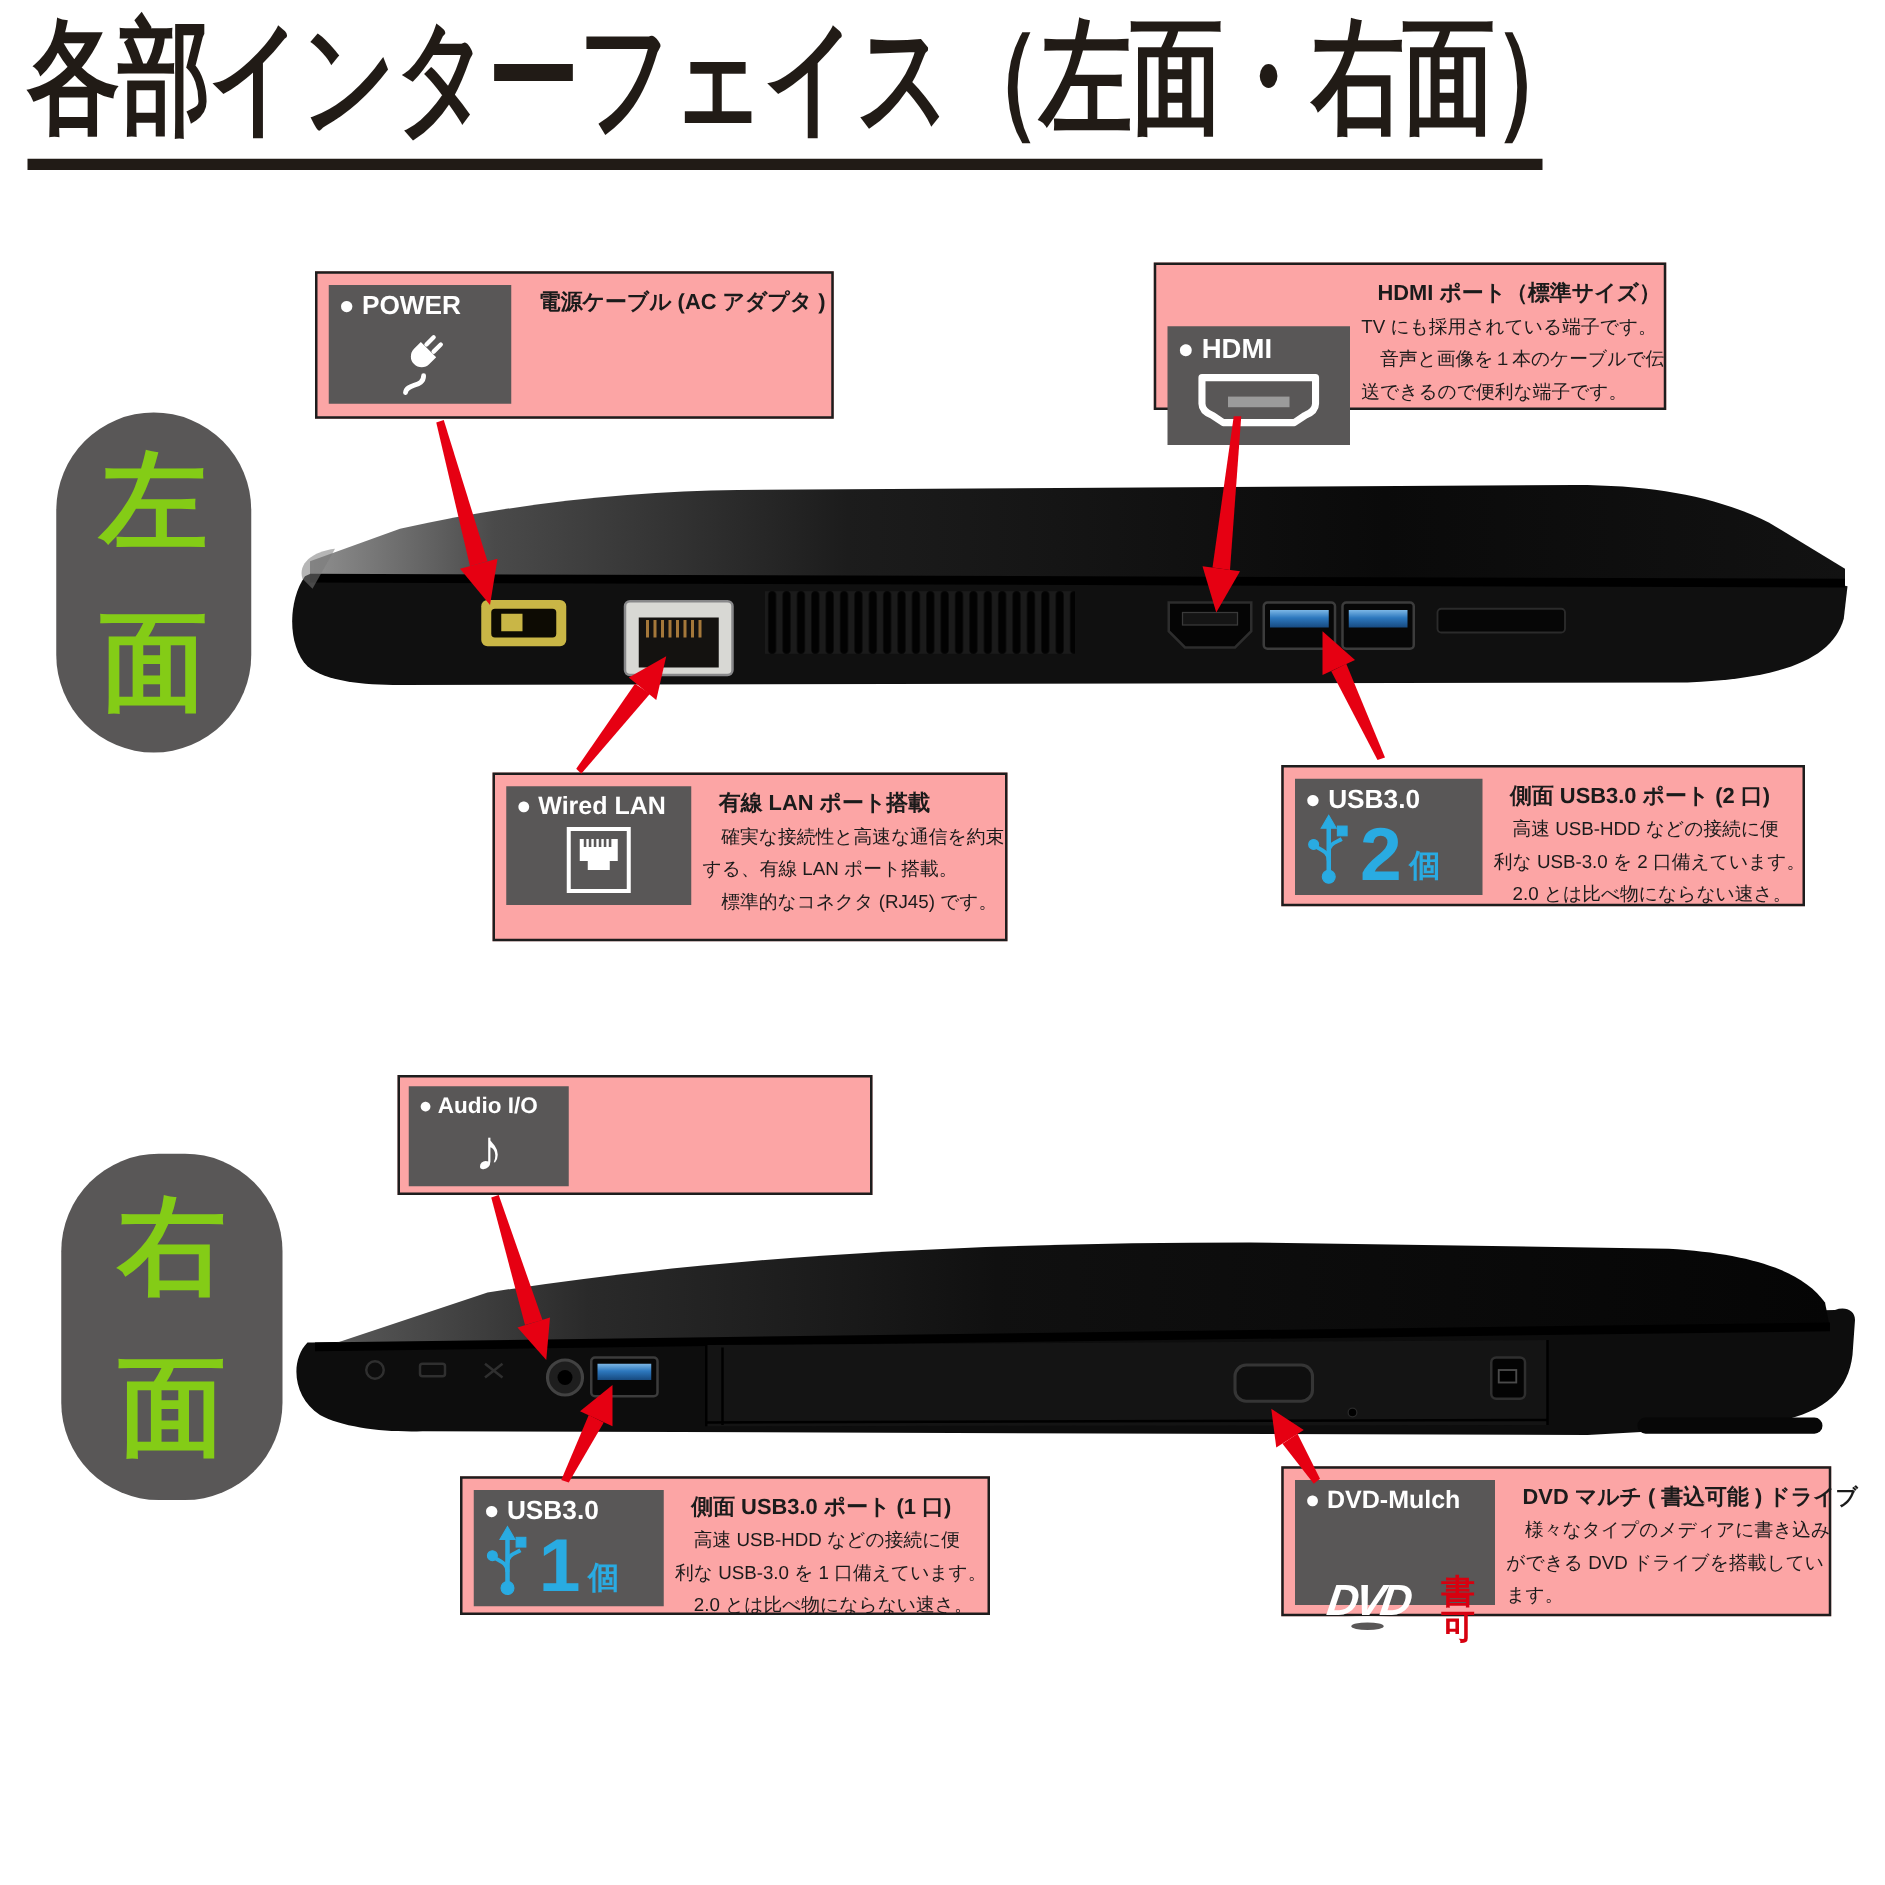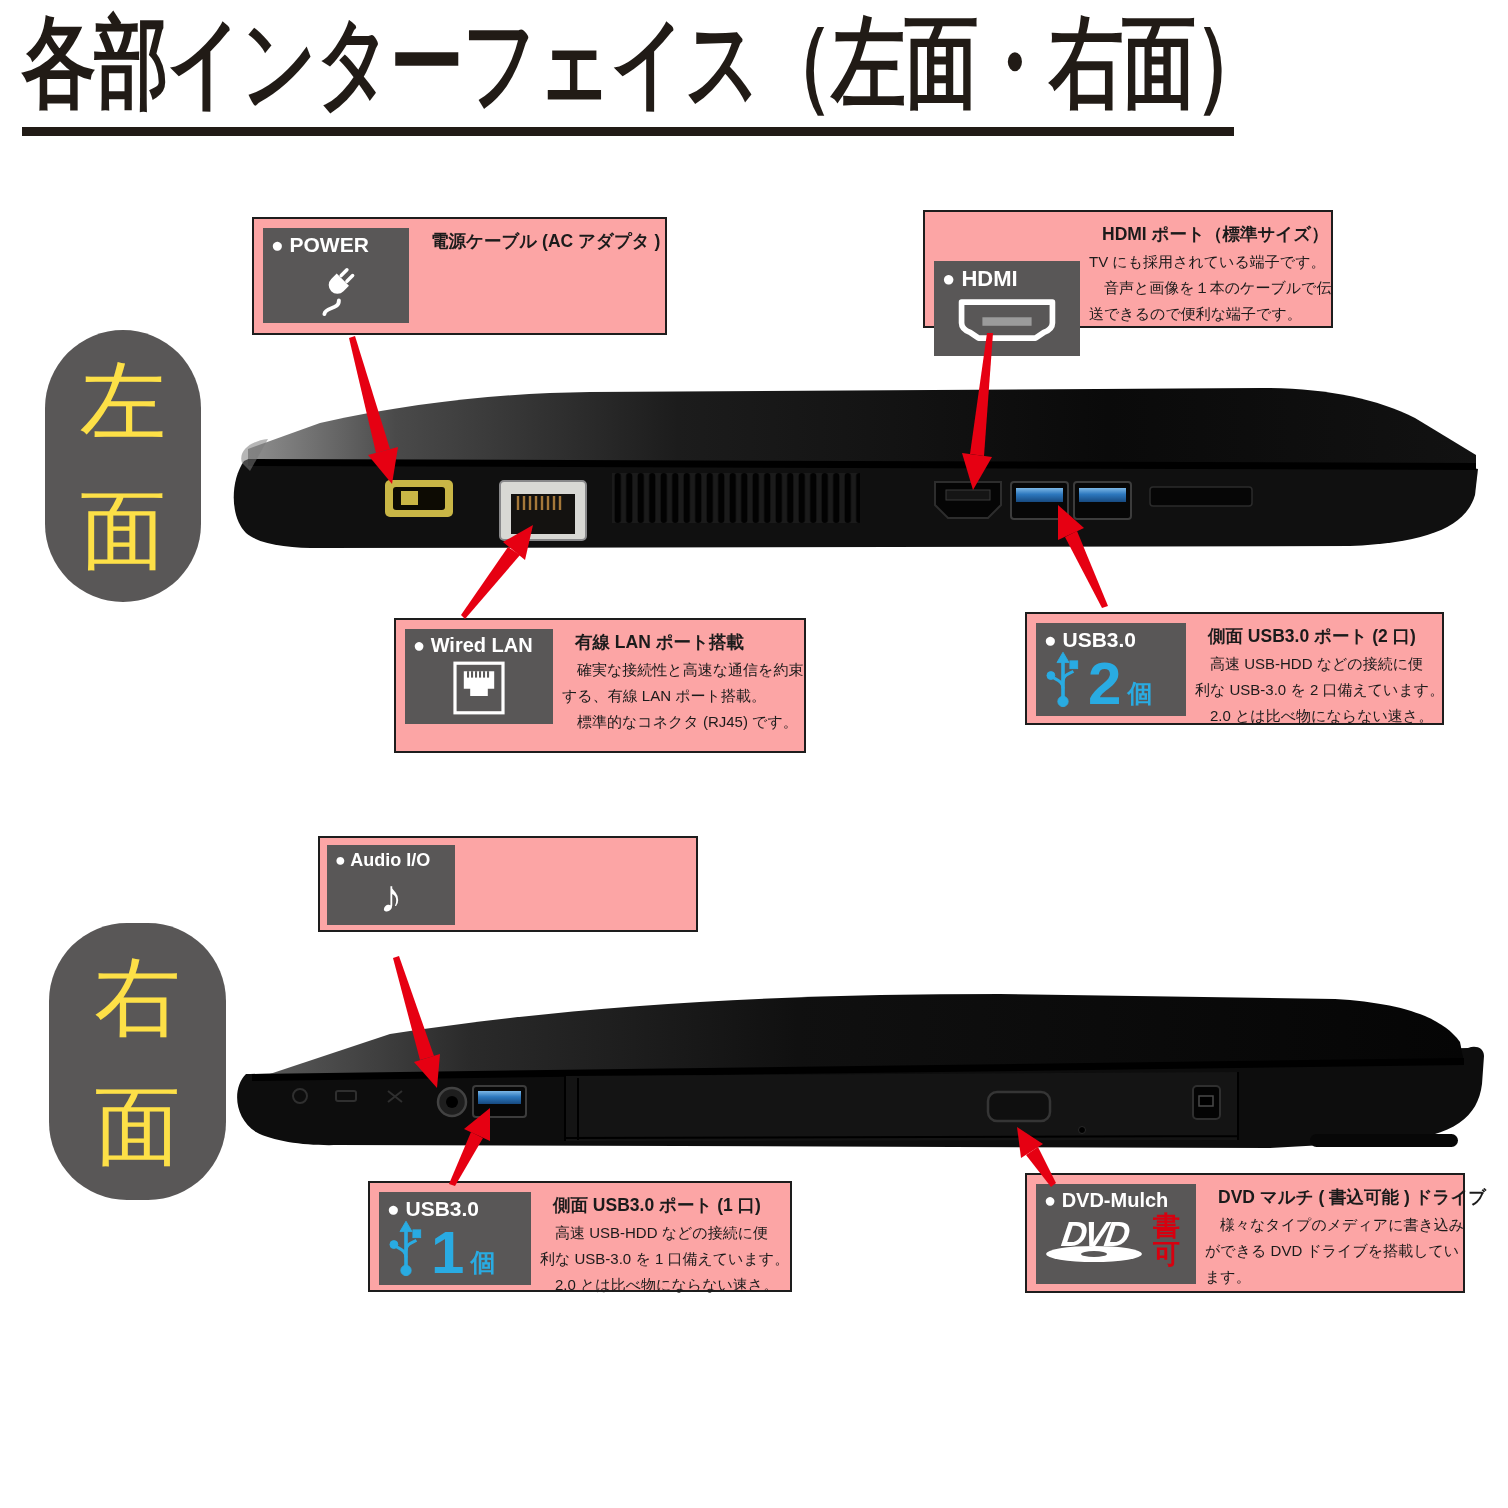--- a/index.html
+++ b/index.html
@@ -8,21 +8,21 @@
 
   
   .page-title{position:absolute;left:22px;top:10px;font-size:100px;font-weight:bold;
               color:#211b16;white-space:nowrap;letter-spacing:-2px;
               transform:scaleX(0.74);transform-origin:0 0;line-height:1.05;}
   .title-underline{position:absolute;left:22px;top:127px;width:1212px;height:9px;background:#211b16;}
 
   
   .capsule{position:absolute;background:#595757;border-radius:78px;display:flex;
            align-items:center;justify-content:center;}
-  .capsule .vert{font-size:86px;font-weight:normal;color:#fde047;width:86px;line-height:1.5;
+  .capsule .vert{font-size:86px;font-weight:bold;color:#84cc16;width:86px;line-height:1.5;
                  text-align:center;word-break:break-all;}
   .capsule-left{left:45px;top:330px;width:156px;height:272px;}
   .capsule-right{left:49px;top:923px;width:177px;height:277px;}
 
   
   .callout{position:absolute;background:#fca5a5;border:2.5px solid #1d1d1d;box-sizing:border-box;
            display:flex;gap:9px;padding:9px;}
   .badge{background:#595757;color:#fff;flex:0 0 auto;display:flex;flex-direction:column;
          padding:5px 8px;box-sizing:border-box;}
   .badge-label{font-weight:bold;white-space:nowrap;font-size:20px;align-self:flex-start;}
@@ -268,21 +268,21 @@
       </div>
     </div>
     <div class="callout-text">
       <div class="callout-heading">側面 USB3.0 ポート (2 口)</div>
       <div class="callout-body">　高速 USB-HDD などの接続に便
 利な USB-3.0 を 2 口備えています。
 　2.0 とは比べ物にならない速さ。</div>
     </div>
   </div>
 
-  <div class="callout small" style="left:318px;top:836px;width:380px;height:96px;padding:7px;">
+  <div class="callout small" style="left:318px;top:860px;width:380px;height:96px;padding:7px;">
     <div class="badge" style="width:128px;height:80px;">
       <div class="badge-label" style="font-size:18px;">● Audio I/O</div>
       <div class="badge-icon-wrap">
         <span class="note-glyph">♪</span>
       </div>
     </div>
   </div>
 
   <div class="callout" style="left:368px;top:1181px;width:424px;height:111px;">
     <div class="badge" style="width:152px;height:93px;">
@@ -305,21 +305,21 @@
     </div>
     <div class="callout-text">
       <div class="callout-heading">側面 USB3.0 ポート (1 口)</div>
       <div class="callout-body">　高速 USB-HDD などの接続に便
 利な USB-3.0 を 1 口備えています。
 　2.0 とは比べ物にならない速さ。</div>
     </div>
   </div>
 
   <div class="callout" style="left:1025px;top:1173px;width:440px;height:120px;">
-    <div class="badge" style="width:160px;height:100px;">
+    <div class="badge" style="width:160px;height:100px;gap:47px;">
       <div class="badge-label" style="font-size:20px;">● DVD-Mulch</div>
       <div class="dvd-row">
         <div class="dvd-logo">
           <div class="dvd-text">DVD</div>
           <div class="dvd-disc">
               <div class="dvd-hole"></div>
             </div>
         </div>
         <div class="write-ok">書可</div>
       </div>

